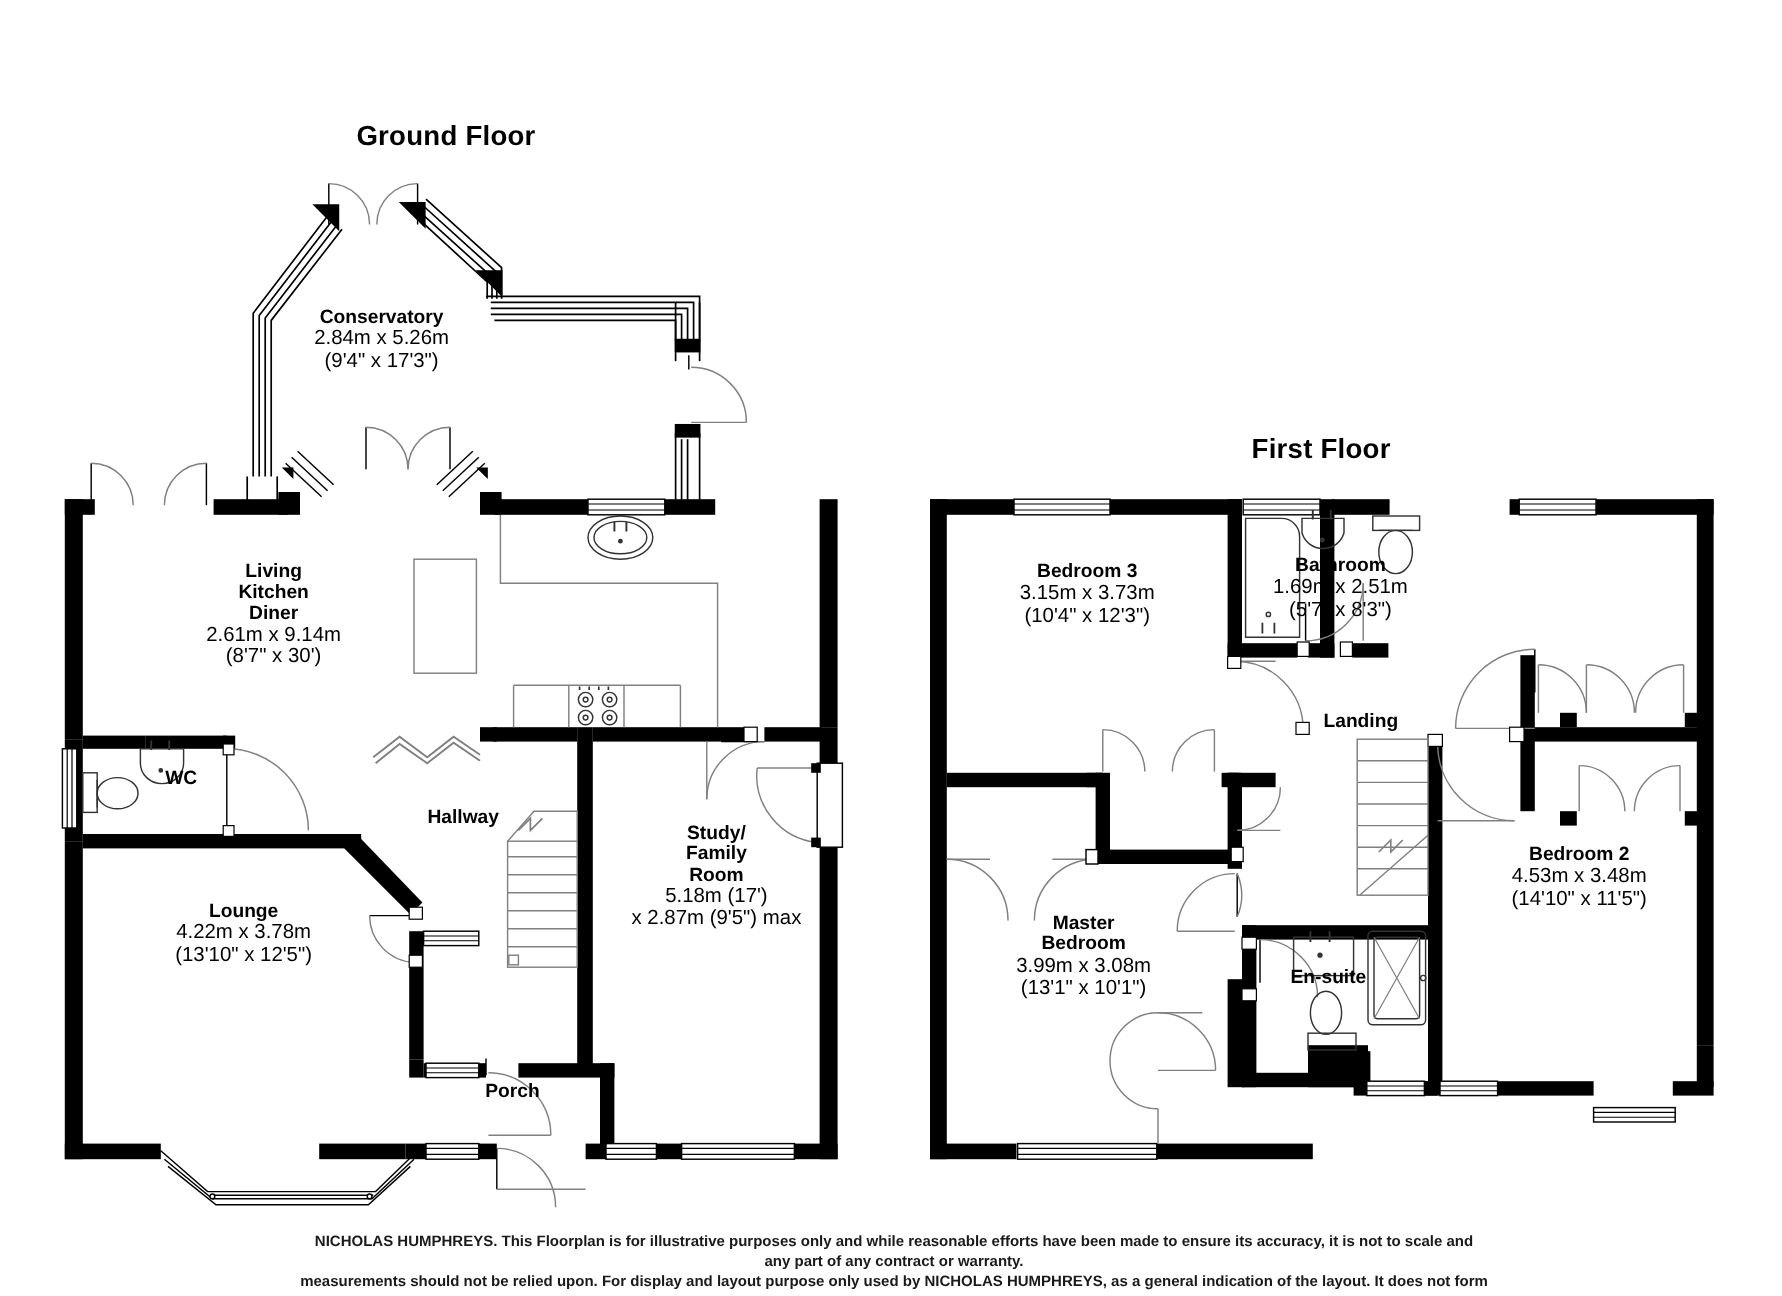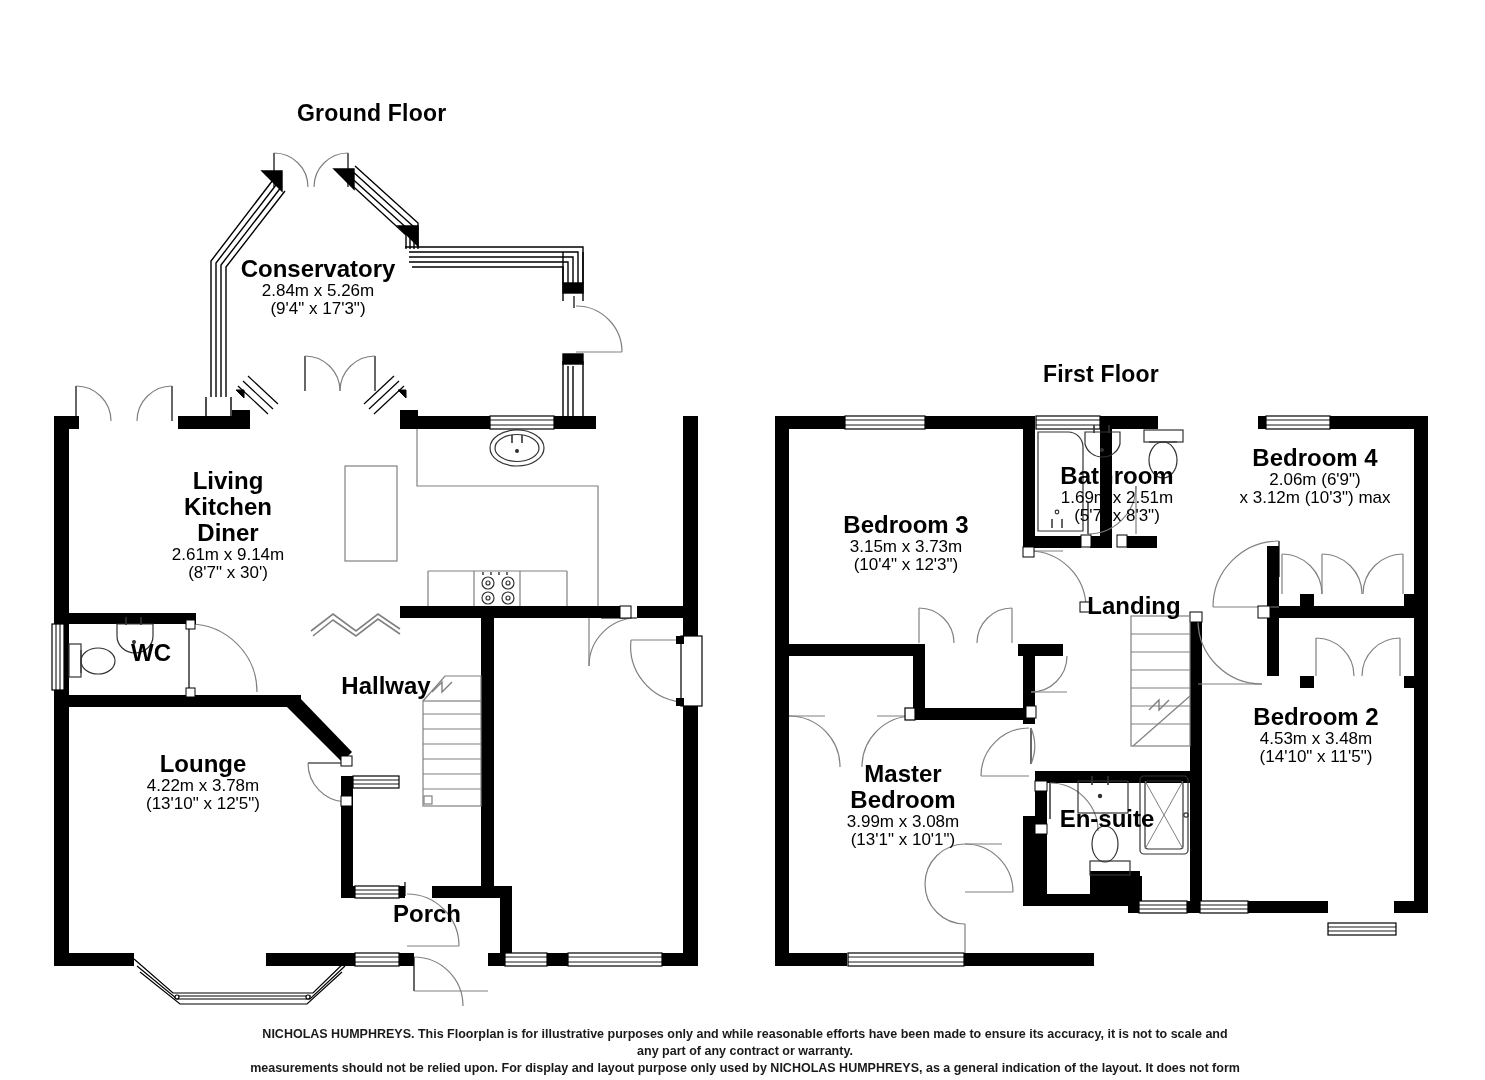--- a/index.html
+++ b/index.html
@@ -7,21 +7,21 @@
        font-family:"Liberation Sans",sans-serif;color:#000;}
   .stage{position:absolute;left:0;top:16px;width:1485px;height:1080px;}
   svg.plan{position:absolute;left:0;top:0;width:1485px;height:1080px;}
 
   .floor-title{position:absolute;font-weight:bold;font-size:23px;letter-spacing:0.2px;
                white-space:nowrap;color:#000;}
   #ground-floor-title{left:297px;top:84px;}
   #first-floor-title{left:1043px;top:345px;}
 
   .room{position:absolute;text-align:center;white-space:nowrap;line-height:1.08;}
-  .room .rname{font-weight:bold;font-size:24px;display:block;}
+  .room .rname{font-weight:bold;font-size:16px;display:block;}
   .room .rdim{font-size:17px;display:block;}
 
   .footer{position:absolute;left:150px;top:1010px;width:1190px;text-align:center;
           font-size:12.5px;line-height:1.35;color:#1a1a1a;font-weight:bold;}
   .footer div{white-space:nowrap;}
 </style>
 </head>
 <body>
 
 <div class="stage">
@@ -505,42 +505,44 @@
 <div class="room" style="left:386px;top:657px;transform:translateX(-50%);">
   <span class="rname">Hallway</span>
 </div>
 
 <div class="room" style="left:203px;top:735px;transform:translateX(-50%);">
   <span class="rname">Lounge</span>
   <span class="rdim">4.22m x 3.78m</span>
   <span class="rdim">(13'10" x 12'5")</span>
 </div>
 
+<div class="room" style="left:597px;top:670px;transform:translateX(-50%);">
+  <span class="rname">Study/</span>
+  <span class="rname">Family</span>
+  <span class="rname">Room</span>
+  <span class="rdim">5.18m (17')</span>
+  <span class="rdim">x 2.87m (9'5") max</span>
+</div>
 
 <div class="room" style="left:427px;top:885px;transform:translateX(-50%);">
   <span class="rname">Porch</span>
 </div>
 
-<div class="room" style="left:906px;top:452px;transform:translateX(-50%);margin-top:44px;">
+<div class="room" style="left:906px;top:452px;transform:translateX(-50%);">
   <span class="rname">Bedroom 3</span>
   <span class="rdim">3.15m x 3.73m</span>
   <span class="rdim">(10'4" x 12'3")</span>
 </div>
 
 <div class="room" style="left:1117px;top:447px;transform:translateX(-50%);">
   <span class="rname">Bathroom</span>
   <span class="rdim">1.69m x 2.51m</span>
   <span class="rdim">(5'7" x 8'3")</span>
 </div>
 
-<div class="room" style="left:1315px;top:429px;transform:translateX(-50%);">
-  <span class="rname">Bedroom 4</span>
-  <span class="rdim">2.06m (6'9")</span>
-  <span class="rdim">x 3.12m (10'3") max</span>
-</div>
 
 <div class="room" style="left:1134px;top:577px;transform:translateX(-50%);">
   <span class="rname">Landing</span>
 </div>
 
 <div class="room" style="left:1316px;top:688px;transform:translateX(-50%);">
   <span class="rname">Bedroom 2</span>
   <span class="rdim">4.53m x 3.48m</span>
   <span class="rdim">(14'10" x 11'5")</span>
 </div>

